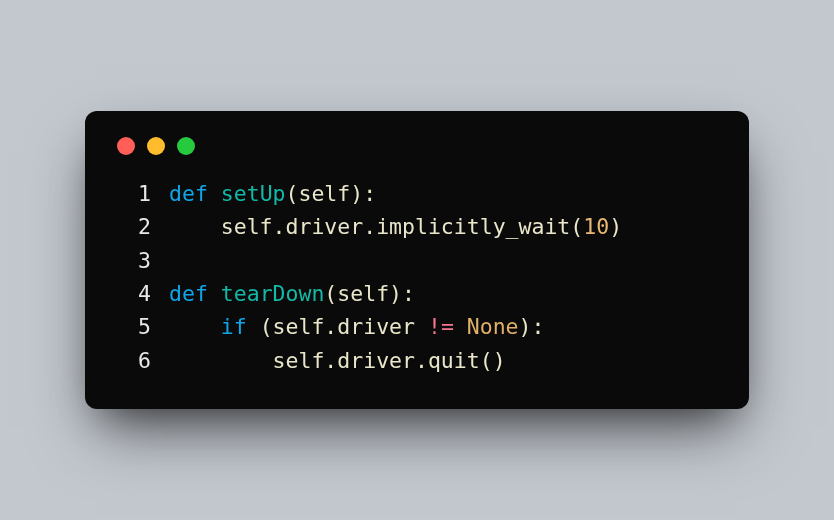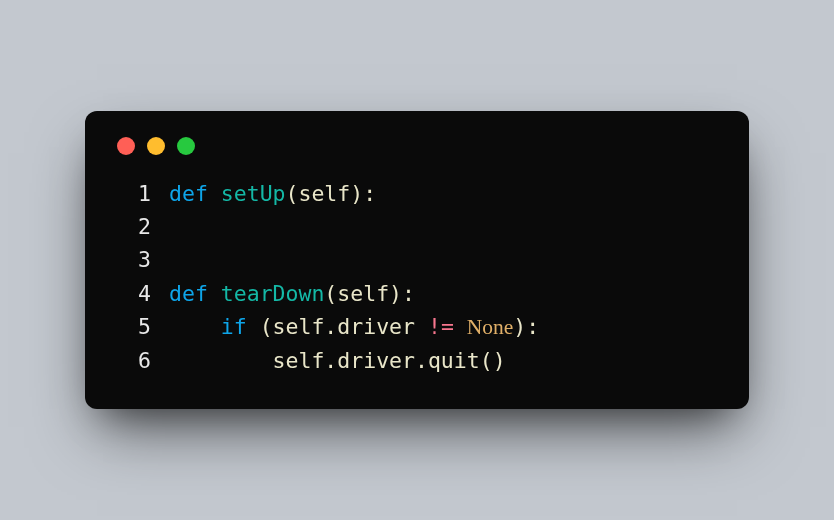--- a/index.html
+++ b/index.html
@@ -52,32 +52,32 @@
     .tok-paren { color: #e9e6c9; }
     .tok-colon { color: #e9e6c9; }
     .tok-param { color: #e9e6c9; }
     .tok-self { color: #e9e6c9; }
     .tok-dot { color: #e9e6c9; }
     .tok-attr { color: #e9e6c9; }
     .tok-callattr { color: #e9e6c9; }
     .tok-number { color: #e9b872; }
     .tok-space { color: #e9e6c9; }
     .tok-op { color: #f7768e; }
-    .tok-const { color: #e0af68; font-family: Liberation Serif, serif; }
+    .tok-const { color: #e0af68; }
   </style>
 </head>
 <body>
 
 <div class="window">
   <div class="titlebar">
     <div class="dot red"></div>
     <div class="dot yellow"></div>
     <div class="dot green"></div>
   </div>
   <div class="code" id="code">
       <div class="line"><span class="lineno">1</span><span><span class="tok-keyword">def</span><span class="tok-space"> </span><span class="tok-funcname">setUp</span><span class="tok-paren">(</span><span class="tok-param">self</span><span class="tok-paren">)</span><span class="tok-colon">:</span></span></div>
-      <div class="line"><span class="lineno">2</span></div>
+      <div class="line"><span class="lineno">2</span><span><span class="tok-space">    </span><span class="tok-self">self</span><span class="tok-dot">.</span><span class="tok-attr">driver</span><span class="tok-dot">.</span><span class="tok-callattr">implicitly_wait</span><span class="tok-paren">(</span><span class="tok-number">10</span><span class="tok-paren">)</span></span></div>
       <div class="line"><span class="lineno">3</span></div>
       <div class="line"><span class="lineno">4</span><span><span class="tok-keyword">def</span><span class="tok-space"> </span><span class="tok-funcname">tearDown</span><span class="tok-paren">(</span><span class="tok-param">self</span><span class="tok-paren">)</span><span class="tok-colon">:</span></span></div>
       <div class="line"><span class="lineno">5</span><span><span class="tok-space">    </span><span class="tok-keyword">if</span><span class="tok-space"> </span><span class="tok-paren">(</span><span class="tok-self">self</span><span class="tok-dot">.</span><span class="tok-attr">driver</span><span class="tok-space"> </span><span class="tok-op">!=</span><span class="tok-space"> </span><span class="tok-const">None</span><span class="tok-paren">)</span><span class="tok-colon">:</span></span></div>
       <div class="line"><span class="lineno">6</span><span><span class="tok-space">        </span><span class="tok-self">self</span><span class="tok-dot">.</span><span class="tok-attr">driver</span><span class="tok-dot">.</span><span class="tok-callattr">quit</span><span class="tok-paren">(</span><span class="tok-paren">)</span></span></div>
     </div>
 </div>
 
 </body></html>

